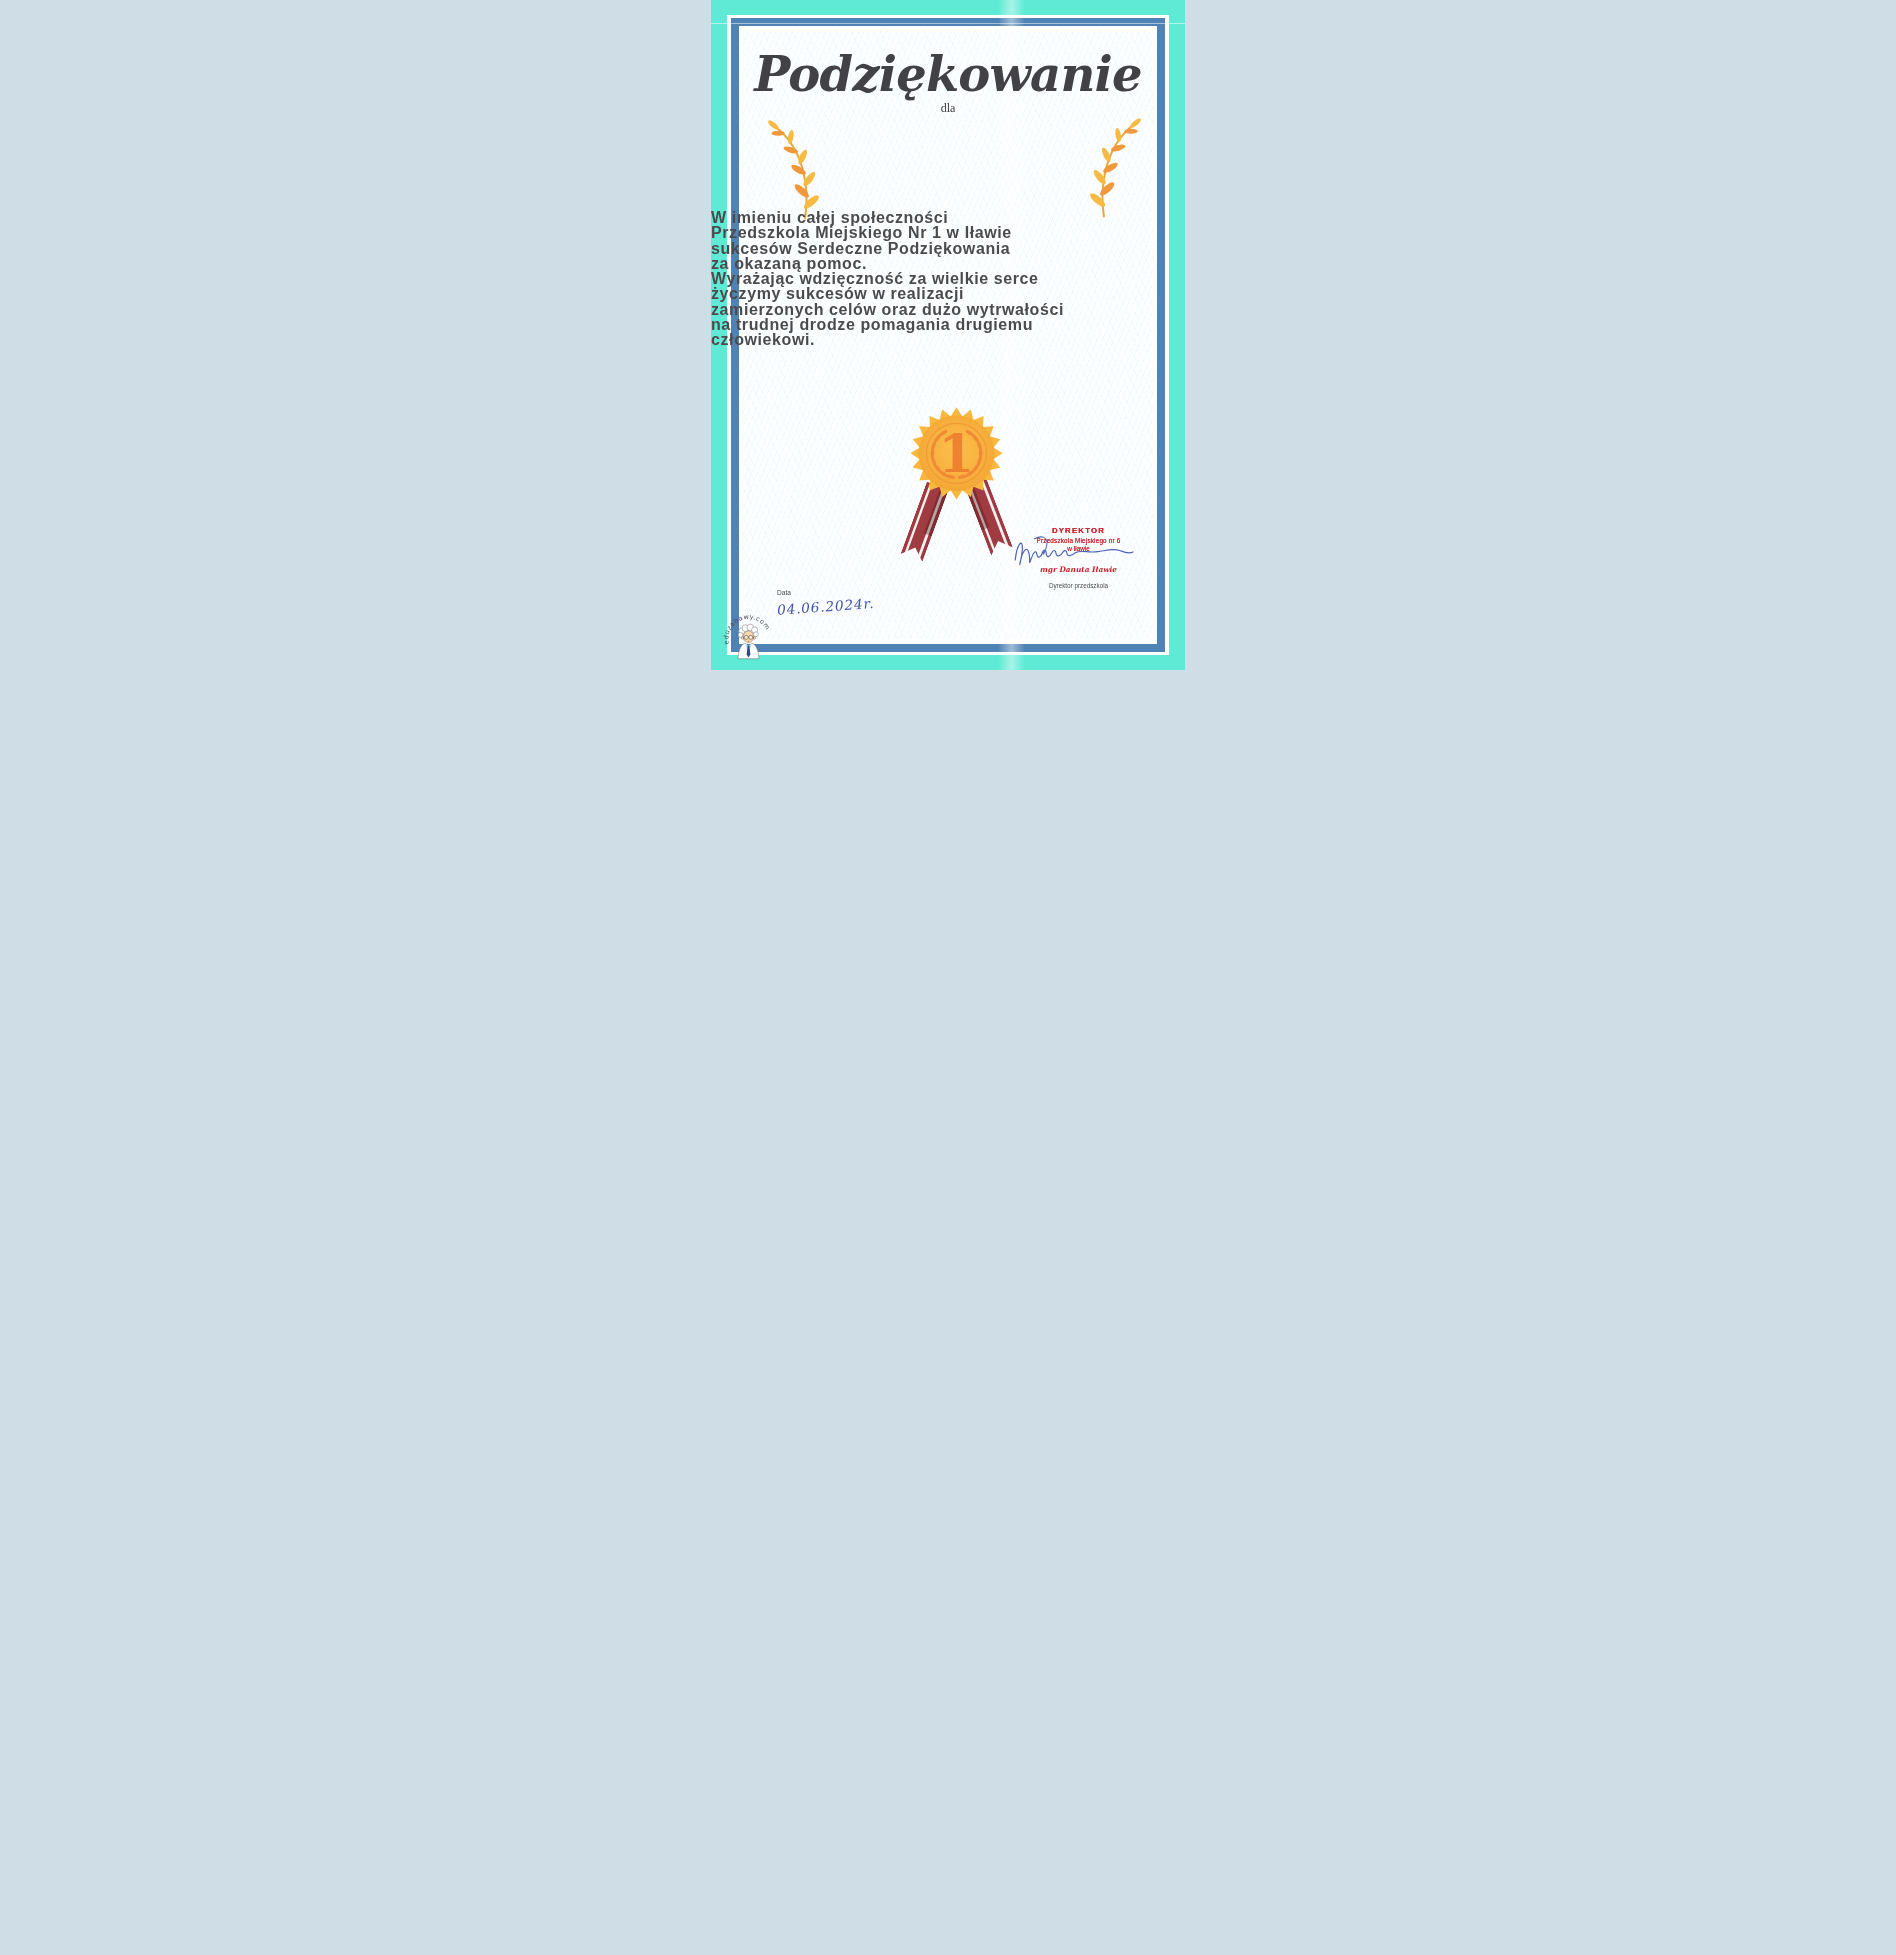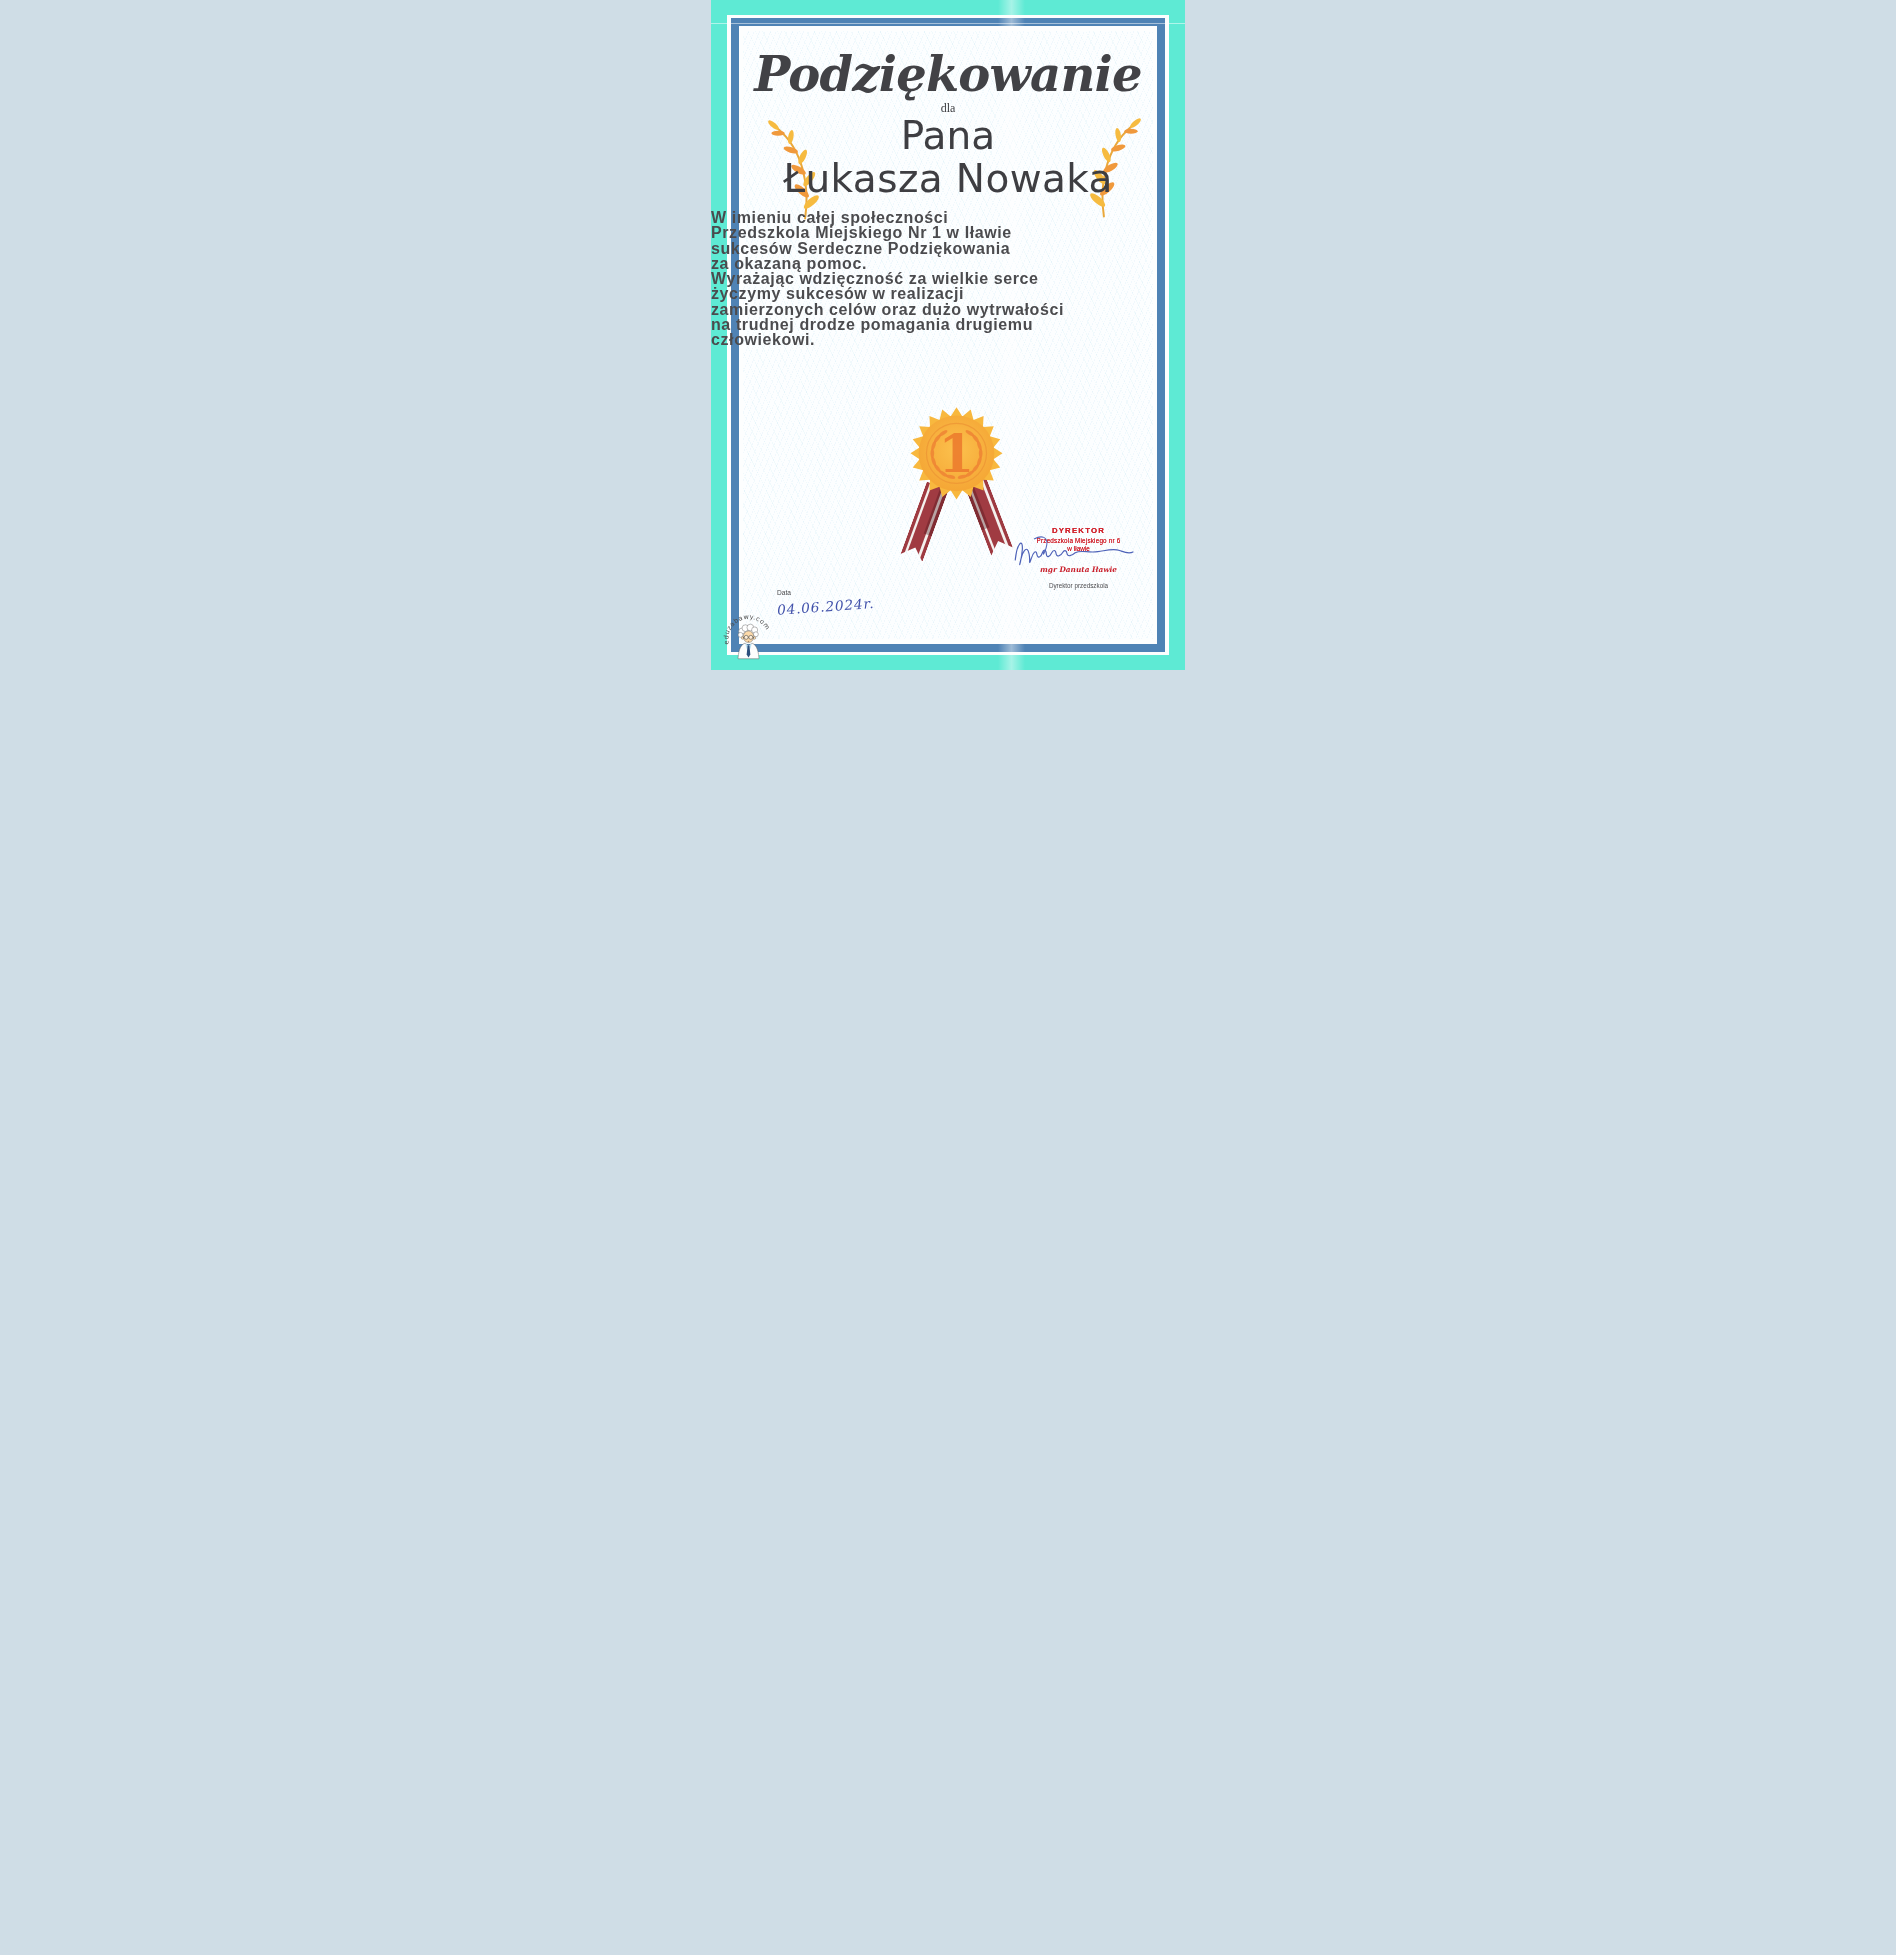--- a/index.html
+++ b/index.html
@@ -55,22 +55,20 @@
 
 <div class="page">
   <div class="band-white"></div>
   <div class="frame-blue"></div>
   <div class="inner"></div>
   <div class="scanline"></div>
   <div class="crease"></div>
 
   <div class="abs title">Podziękowanie</div>
   <div class="abs dla">dla</div>
-  <div class="abs name name1">Pana</div>
-  <div class="abs name name2">Łukasza Nowaka</div>
 
   <svg class="laurel laurel-left" id="laurelL" viewBox="0 0 110 240">
       <path d="M16,236 C4,160 20,66 84,12" fill="none" stroke="#eaa83b" stroke-width="5" stroke-linecap="round"></path>
       <ellipse cx="16" cy="0" rx="23" ry="8.6" fill="#f6bb40" transform="translate(12.8 205.6) rotate(-139.1) scale(1.03)"></ellipse>
       <ellipse cx="16" cy="0" rx="23" ry="8.6" fill="#f0993c" transform="translate(12.5 177.8) rotate(-41.9) scale(0.99)"></ellipse>
       <ellipse cx="16" cy="0" rx="23" ry="8.6" fill="#f6bb40" transform="translate(14.9 149.6) rotate(-128.5) scale(0.94)"></ellipse>
       <ellipse cx="16" cy="0" rx="23" ry="8.6" fill="#f0993c" transform="translate(20.0 121.7) rotate(-30.6) scale(0.90)"></ellipse>
       <ellipse cx="16" cy="0" rx="23" ry="8.6" fill="#f6bb40" transform="translate(28.1 94.6) rotate(-116.0) scale(0.86)"></ellipse>
       <ellipse cx="16" cy="0" rx="23" ry="8.6" fill="#f0993c" transform="translate(39.4 68.7) rotate(-16.7) scale(0.81)"></ellipse>
       <ellipse cx="16" cy="0" rx="23" ry="8.6" fill="#f6bb40" transform="translate(54.0 44.7) rotate(-100.5) scale(0.77)"></ellipse>

